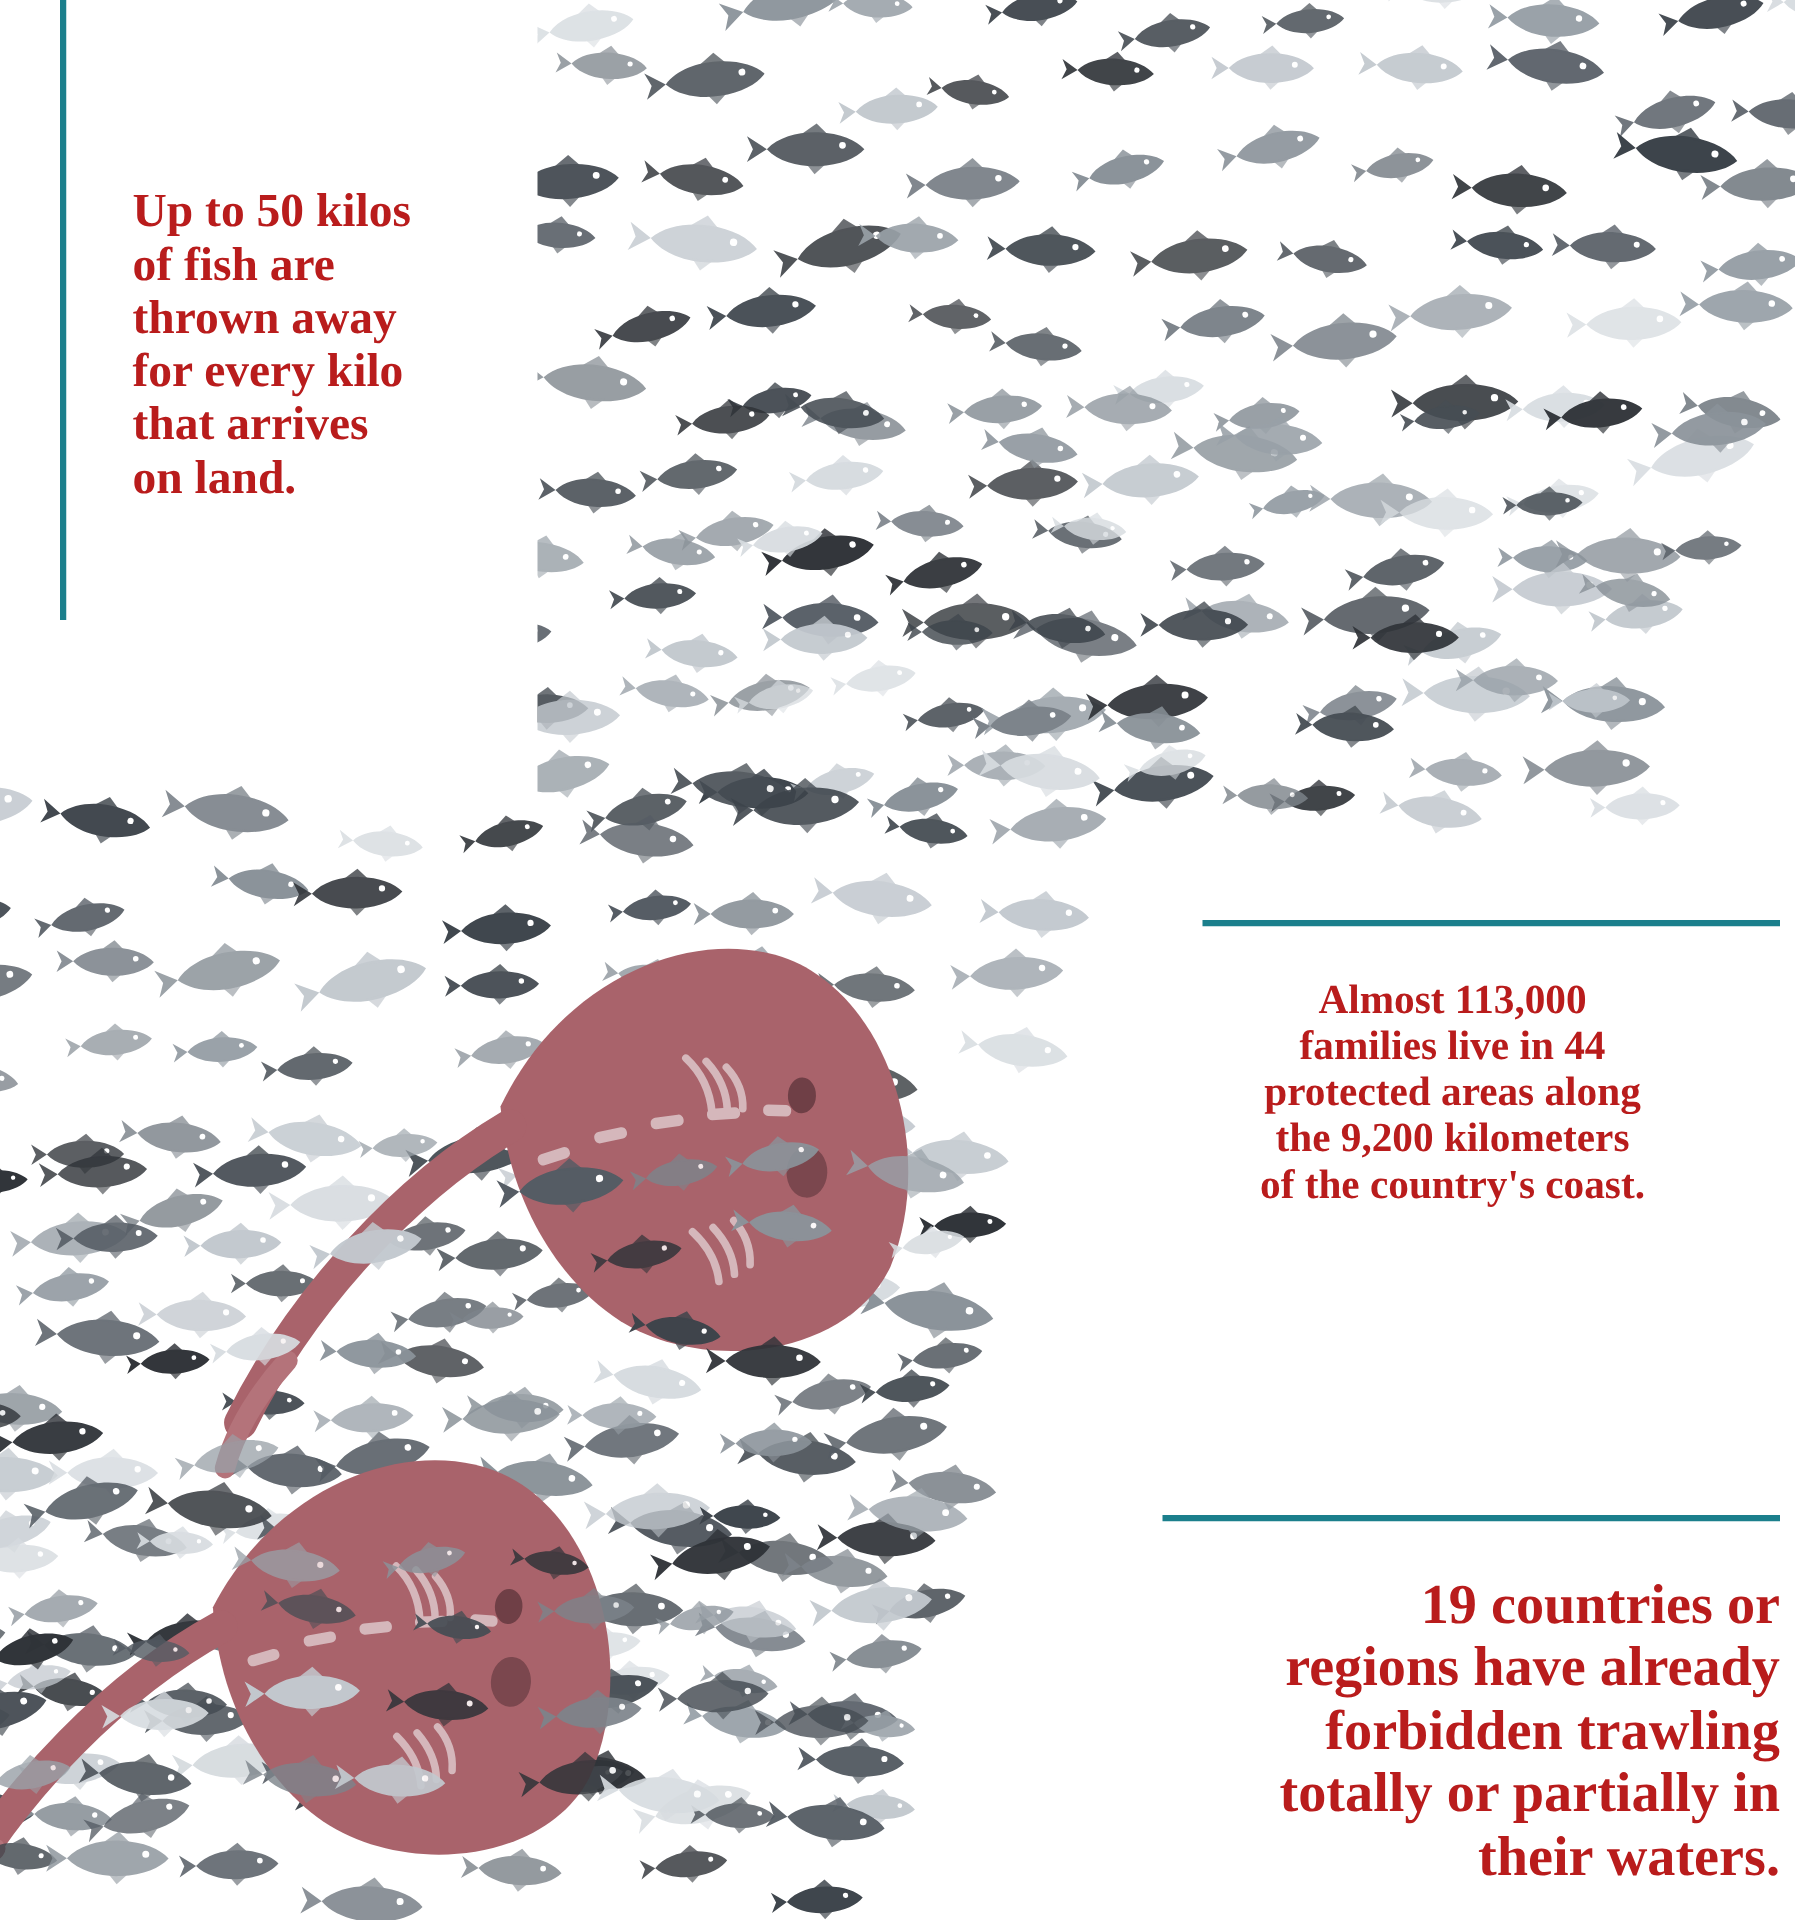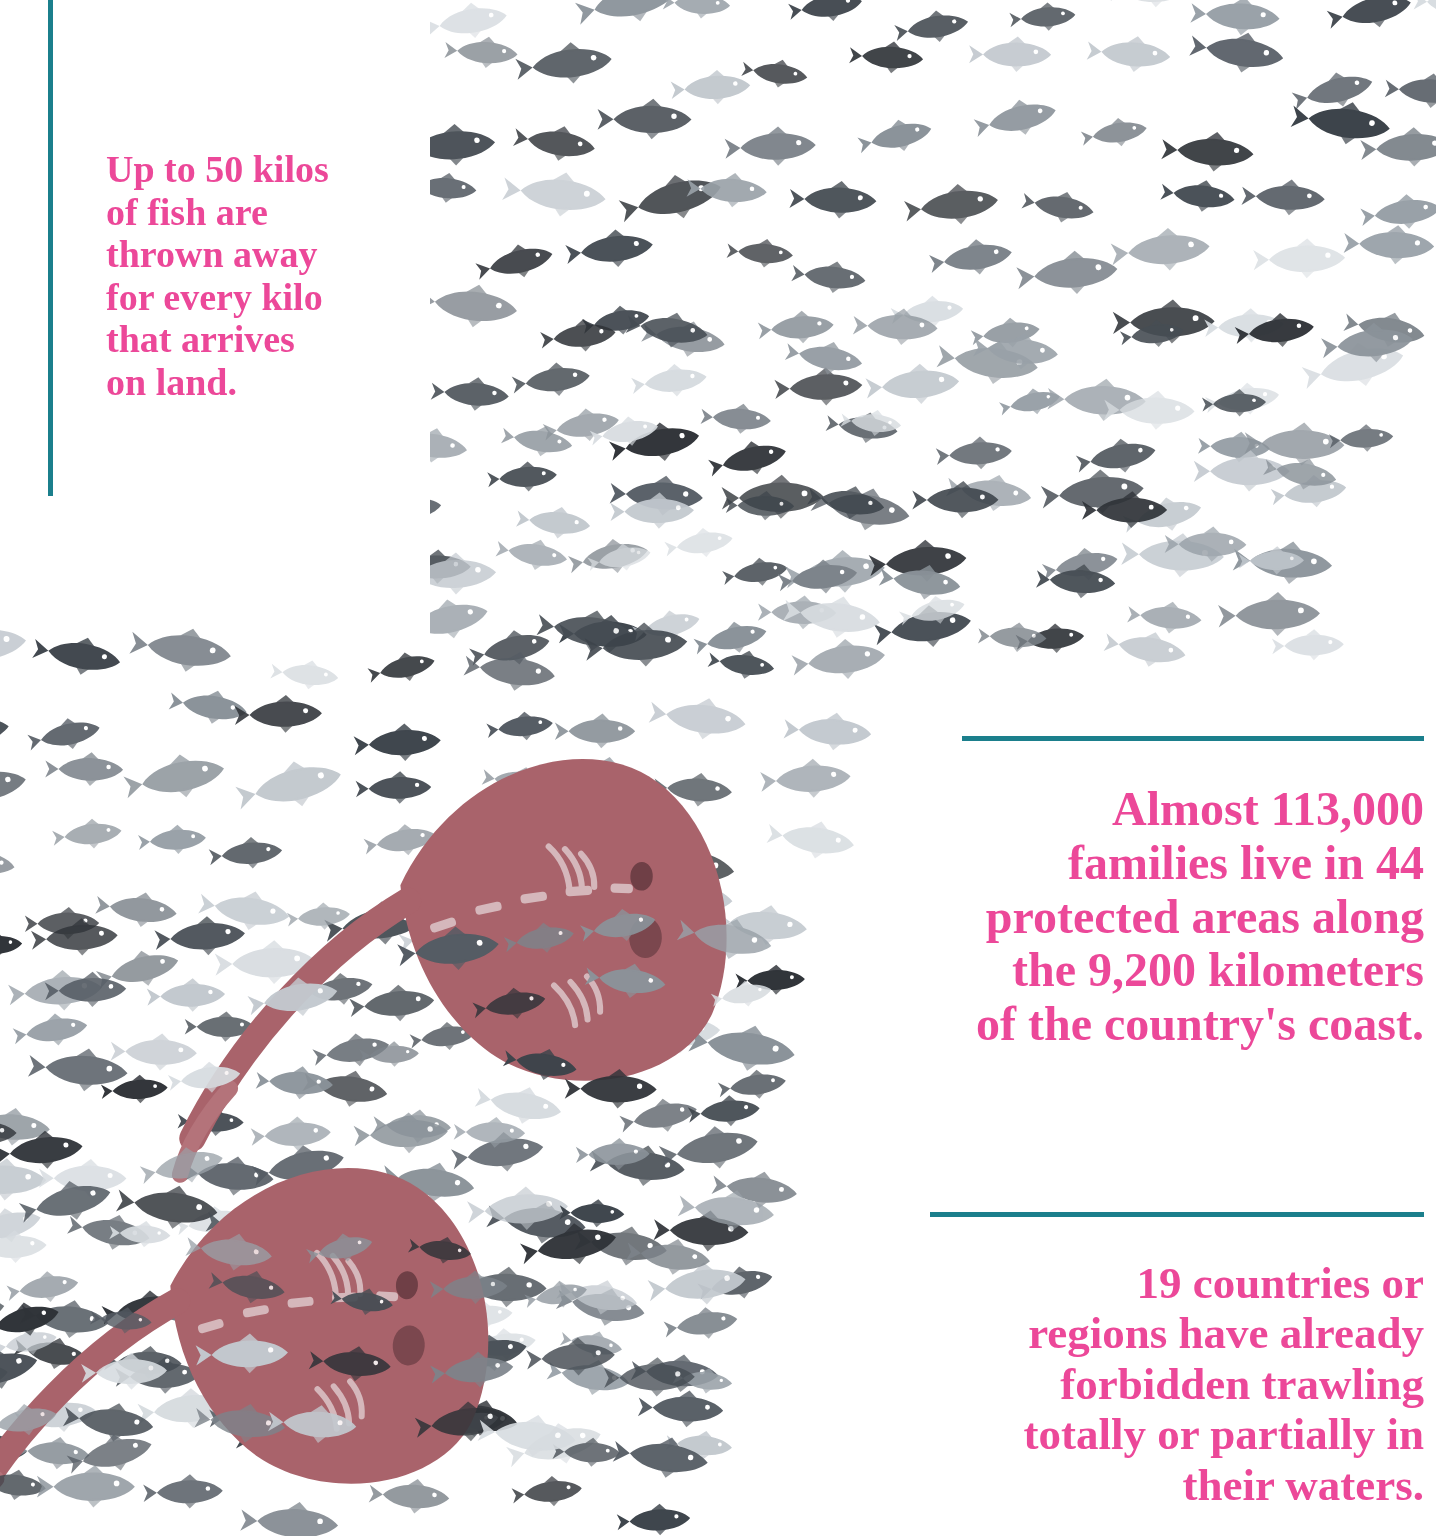--- a/index.html
+++ b/index.html
@@ -33,21 +33,21 @@
     height: 960px;
   }
 
   
   .stat-block {
     position: absolute;
   }
   .stat-text {
     font-family: "Liberation Serif", serif;
     font-weight: bold;
-    color: #ec4899;
+    color: #b91c1c;
     line-height: 1.12;
     white-space: pre-line;
   }
 
   
   #stat-1 {
     left: 48px;
     top: 0px;
     width: 370px;
     height: 500px;
@@ -82,22 +82,22 @@
     top: 0;
     width: 462px;
     height: 5px;
     background: #1b7f8c;
   }
   #stat-2 .stat-text {
     position: absolute;
     right: 0px;
     top: 46px;
     width: 524px;
-    font-size: 48px;
-    text-align: right;
+    font-size: 33px;
+    text-align: center;
   }
 
   
   #stat-3 {
     left: 900px;
     top: 1212px;
     width: 524px;
     height: 310px;
   }
   #stat-3 .rule-h {

